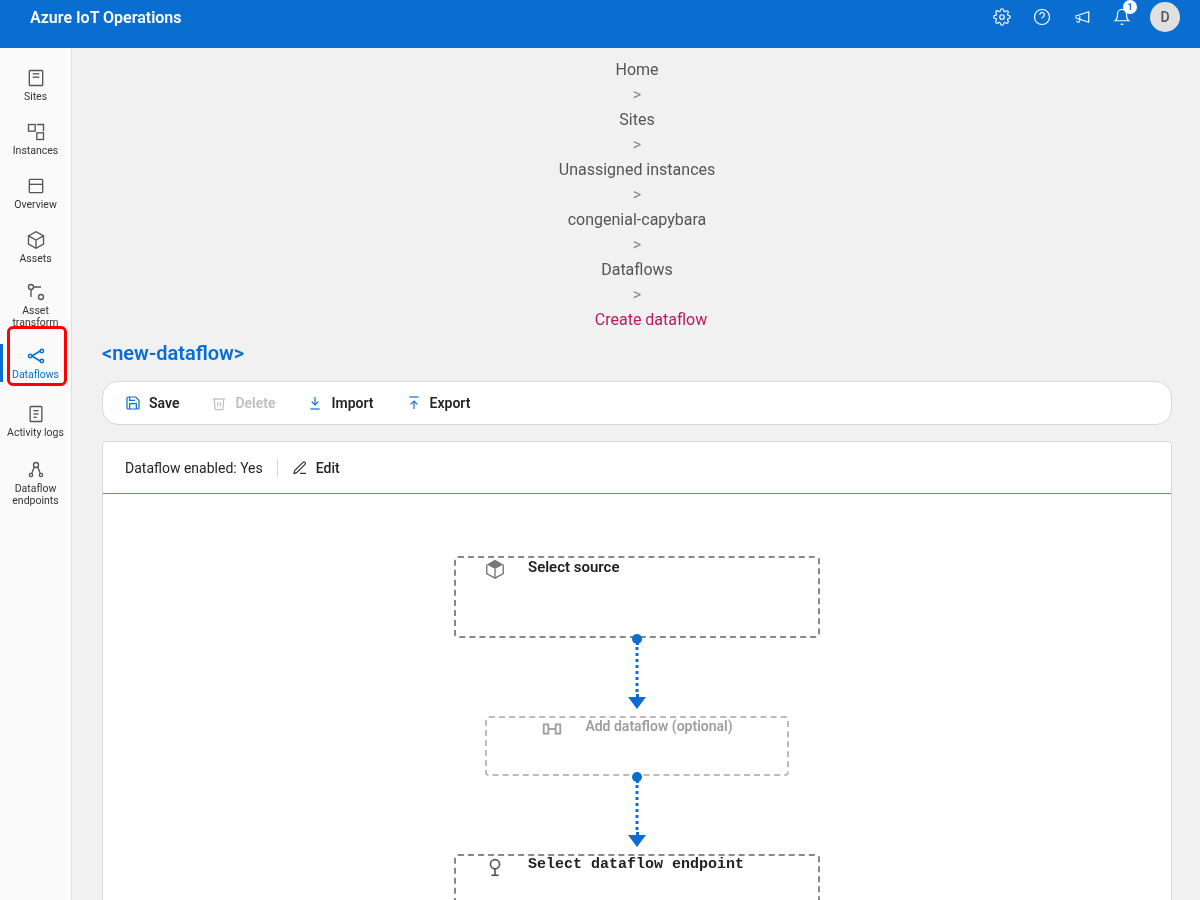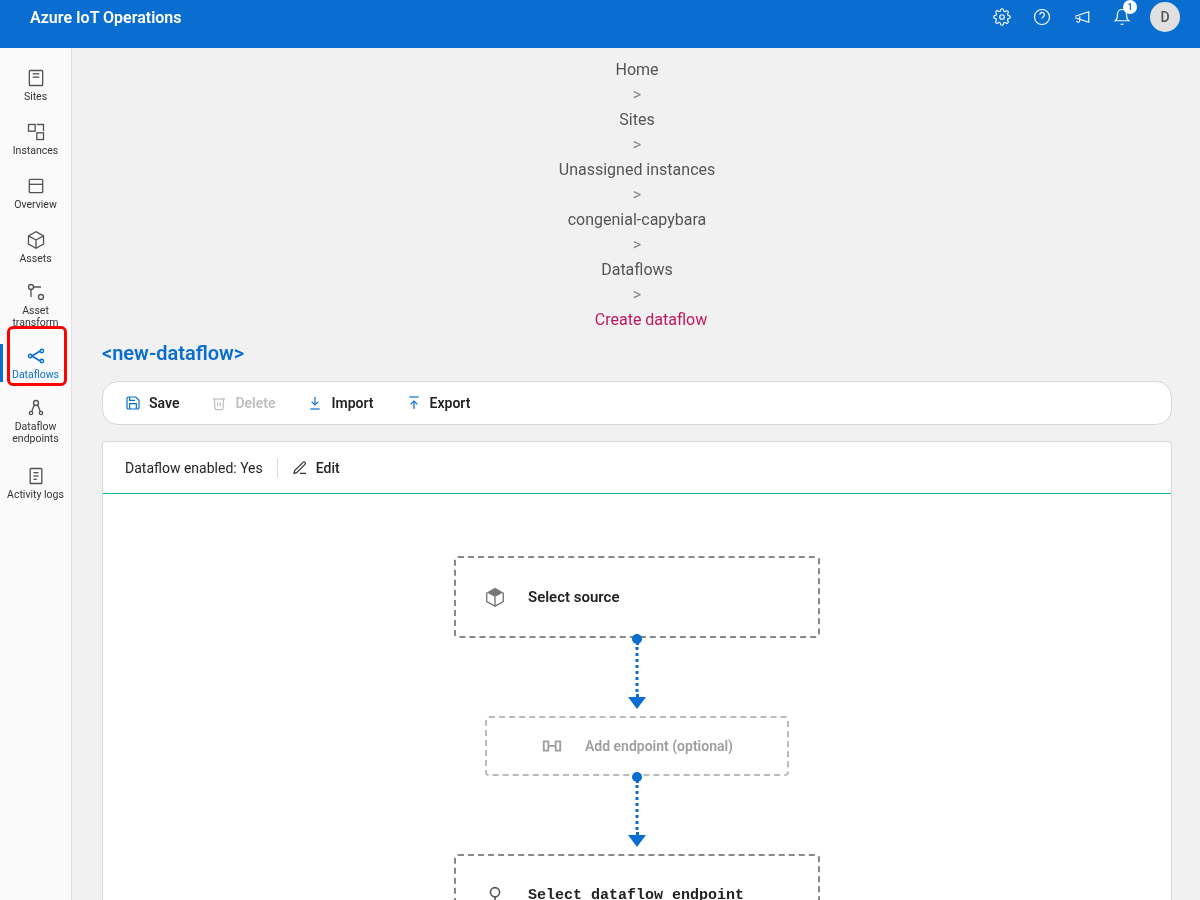--- a/index.html
+++ b/index.html
@@ -200,21 +200,20 @@
   }
 
   .node {
     position: absolute;
     left: 50%;
     transform: translateX(-50%);
     border: 2px dashed #888;
     border-radius: 4px;
     background: #fff;
     display: flex;
-    align-items: center;
     gap: 22px;
     padding: 0 28px;
     cursor: pointer;
   }
   .node.primary {
     width: 366px;
     height: 82px;
     font-size: 15px;
     font-weight: 600;
     color: #222;
@@ -350,35 +349,35 @@
     <svg viewBox="0 0 24 24" fill="none" stroke="currentColor" stroke-width="1.8">
         <circle cx="5" cy="12" r="2"></circle>
         <circle cx="19" cy="6" r="2"></circle>
         <circle cx="19" cy="18" r="2"></circle>
         <path d="M7 12l10-6M7 12l10 6"></path>
       </svg>
     <span>Dataflows</span>
   </div>
   <div class="rail-item tall">
     <svg viewBox="0 0 24 24" fill="none" stroke="#555" stroke-width="1.6">
+        <rect x="5" y="3" width="14" height="18" rx="1"></rect>
+        <line x1="9" y1="8" x2="15" y2="8"></line>
+        <line x1="9" y1="12" x2="15" y2="12"></line>
+        <line x1="9" y1="16" x2="13" y2="16"></line>
+      </svg>
+    <span>Activity logs</span>
+  </div>
+  <div class="rail-item tall">
+    <svg viewBox="0 0 24 24" fill="none" stroke="#555" stroke-width="1.6">
         <circle cx="12" cy="6" r="3"></circle>
         <circle cx="6" cy="18" r="2"></circle>
         <circle cx="18" cy="18" r="2"></circle>
         <path d="M10 8l-3 8M14 8l3 8"></path>
       </svg>
     <span>Dataflow endpoints</span>
-  </div>
-  <div class="rail-item tall">
-    <svg viewBox="0 0 24 24" fill="none" stroke="#555" stroke-width="1.6">
-        <rect x="5" y="3" width="14" height="18" rx="1"></rect>
-        <line x1="9" y1="8" x2="15" y2="8"></line>
-        <line x1="9" y1="12" x2="15" y2="12"></line>
-        <line x1="9" y1="16" x2="13" y2="16"></line>
-      </svg>
-    <span>Activity logs</span>
   </div>
   <div class="rail-select-highlight"></div>
 </div>
 
 <div class="main">
 
   <div class="breadcrumb">
     <a>Home</a>
       <span class="sep">&gt;</span>
     <a>Sites</a>
@@ -456,21 +455,21 @@
       <div class="conn-dot" style="top:145px;"></div>
       <div class="connector" style="top:148px; height:55px;"></div>
       <div class="conn-arrow" style="top:203px;"></div>
 
       <div class="node secondary" style="top:222px;">
         <svg viewBox="0 0 24 24" fill="none" stroke="#9e9e9e" stroke-width="2">
             <rect x="3" y="7" width="5" height="10"></rect>
             <rect x="16" y="7" width="5" height="10"></rect>
             <line x1="8" y1="12" x2="16" y2="12"></line>
           </svg>
-        <span>Add endpoint (optional)</span>
+        <span>Add dataflow (optional)</span>
       </div>
 
       <div class="conn-dot" style="top:283px;"></div>
       <div class="connector" style="top:286px; height:55px;"></div>
       <div class="conn-arrow" style="top:341px;"></div>
 
       <div class="node primary" style="top:360px;font-family:Liberation Mono, monospace;">
         <svg viewBox="0 0 24 24" fill="none" stroke="#555" stroke-width="1.8">
             <circle cx="12" cy="9" r="5"></circle>
             <path d="M12 14v7"></path>

